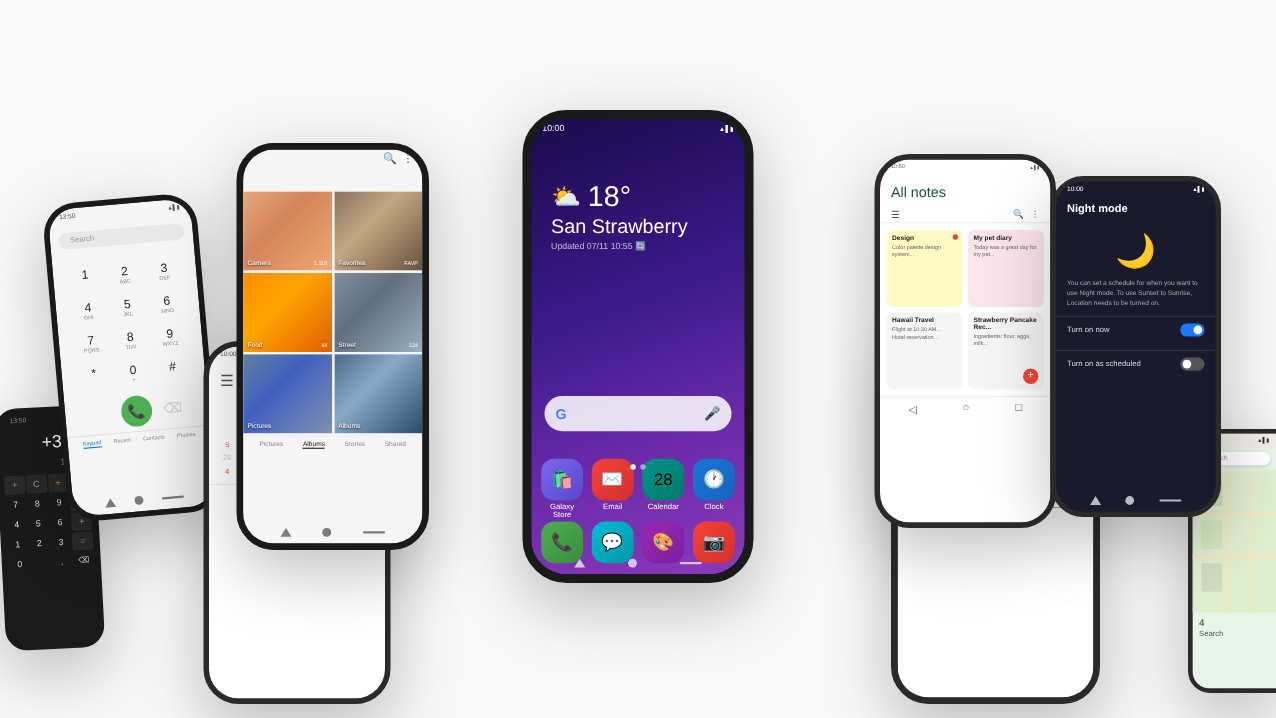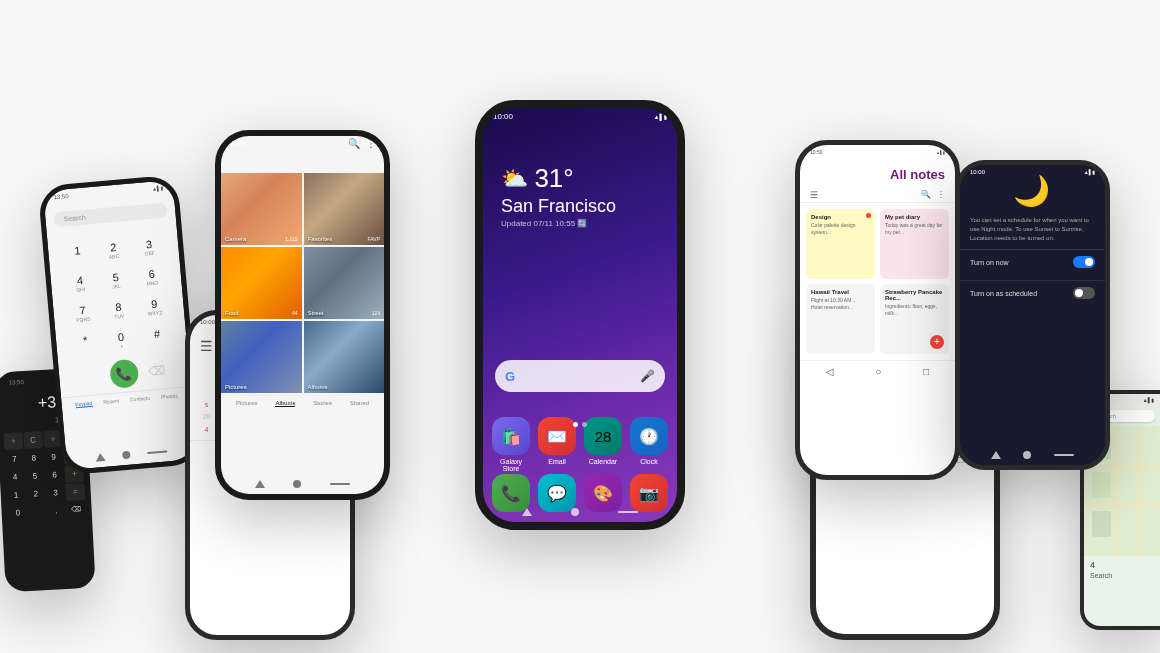--- a/index.html
+++ b/index.html
@@ -264,23 +264,23 @@
       z-index: 4;
     }
 
     .phone-notes .phone-screen {
       background: #ffffff;
     }
 
     .notes-header {
       padding: 22px 10px 6px;
       font-size: 13px;
-      font-weight: 700;
-      color: #701a75;
-      text-align: right;
+      font-weight: 400;
+      color: #14532d;
+      text-align: left;
     }
 
     .notes-toolbar {
       display: flex;
       justify-content: space-between;
       padding: 2px 10px;
       border-bottom: 1px solid #eee;
     }
 
     .notes-grid {
@@ -1037,23 +1037,23 @@
       <div class="status-bar">
         <span style="font-size:8px;">10:00</span>
         <div class="status-icons">
           <span style="font-size:6px;">▲▌▮</span>
         </div>
       </div>
 
       <div class="main-weather">
         <div class="main-weather-row">
           <span class="weather-icon-main">⛅</span>
-          <span class="main-temp">31°</span>
-        </div>
-        <div class="main-city">San Francisco</div>
+          <span class="main-temp">18°</span>
+        </div>
+        <div class="main-city">San Strawberry</div>
         <div class="main-updated">
           <span>Updated 07/11 10:55</span> 🔄
         </div>
       </div>
 
       <div class="search-bar-main">
         <span class="g-logo">G</span>
         <span class="mic-icon">🎤</span>
       </div>
 
@@ -1165,20 +1165,21 @@
   </div>
 
   <div class="phone phone-night">
     <div class="phone-screen">
       <div class="status-bar">
         <span style="font-size:6px;">10:00</span>
         <div class="status-icons">
           <span style="font-size:5px;">▲▌▮</span>
         </div>
       </div>
+      <div class="night-header">Night mode</div>
       <div class="moon-illustration">🌙</div>
       <div class="night-desc">You can set a schedule for when you want to use Night mode. To use Sunset to Sunrise, Location needs to be turned on.</div>
       <div class="night-option">
         <span class="night-option-label">Turn on now</span>
         <div class="toggle-on"></div>
       </div>
       <div class="night-option">
         <span class="night-option-label">Turn on as scheduled</span>
         <div class="toggle-off"></div>
       </div>

